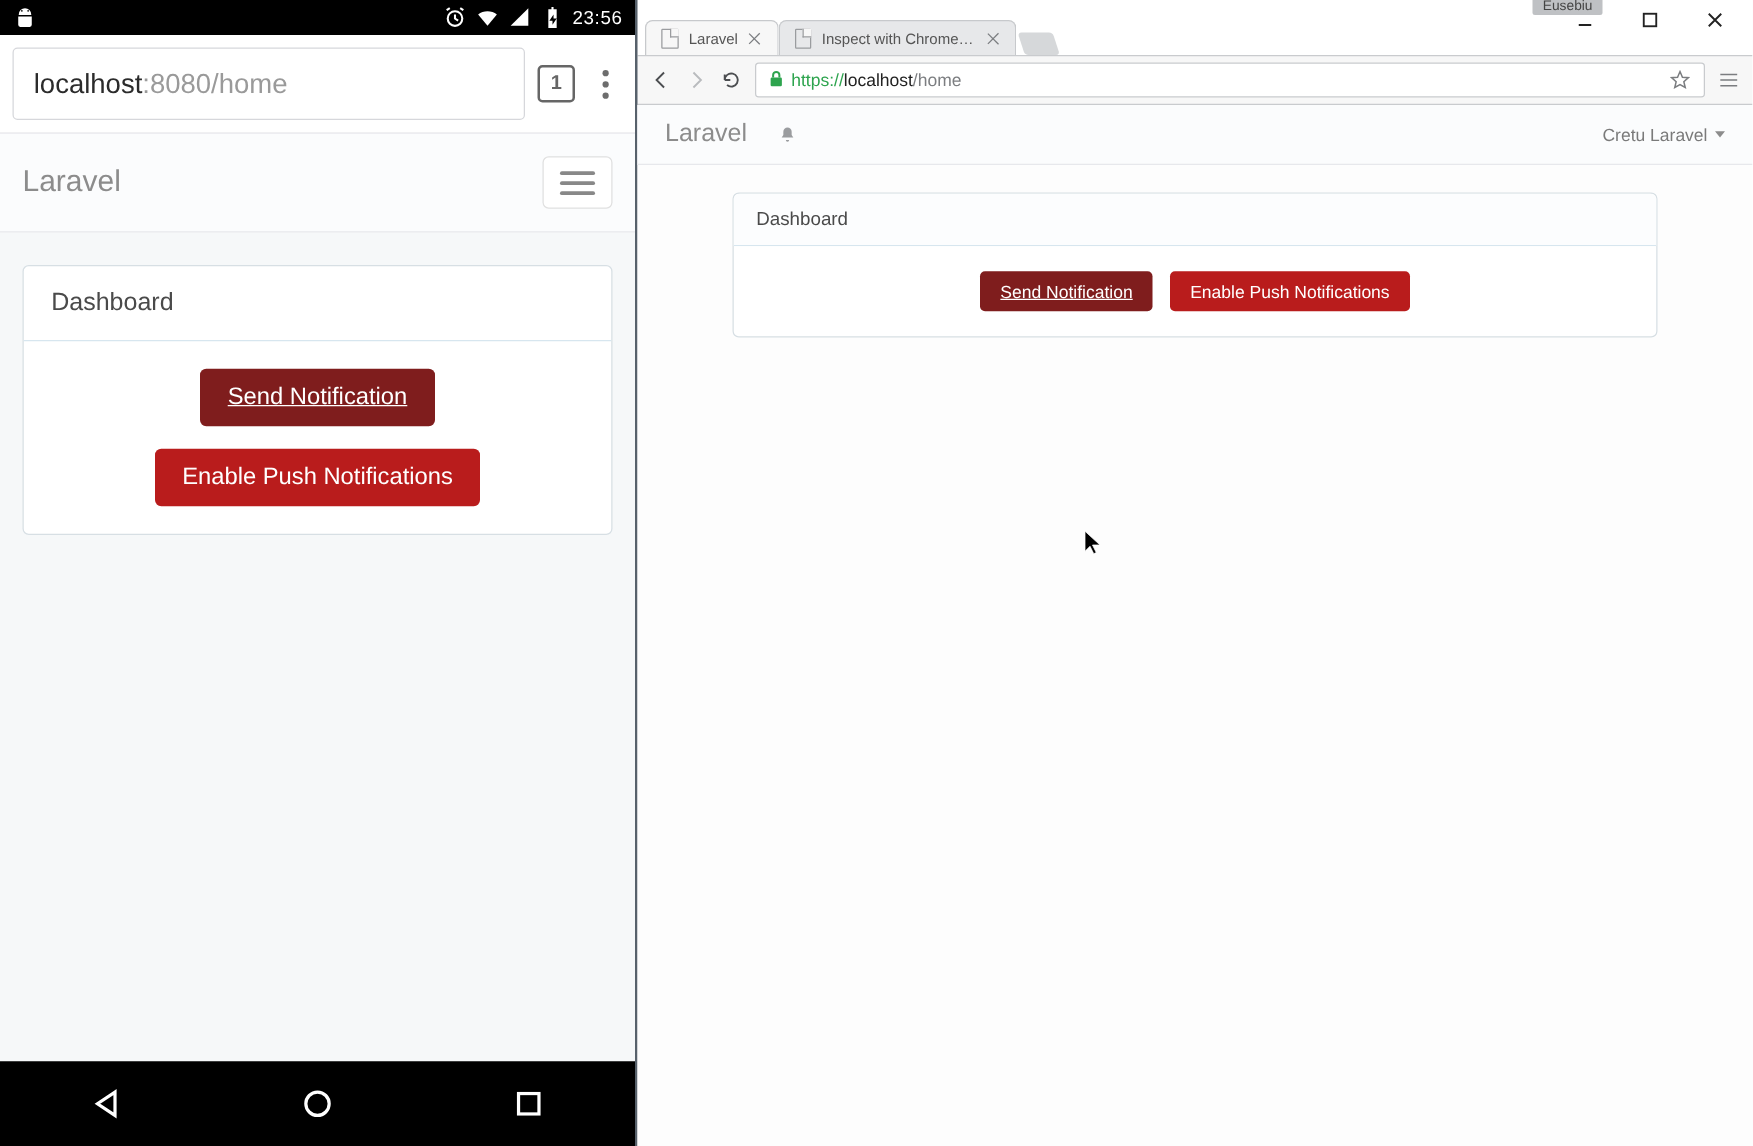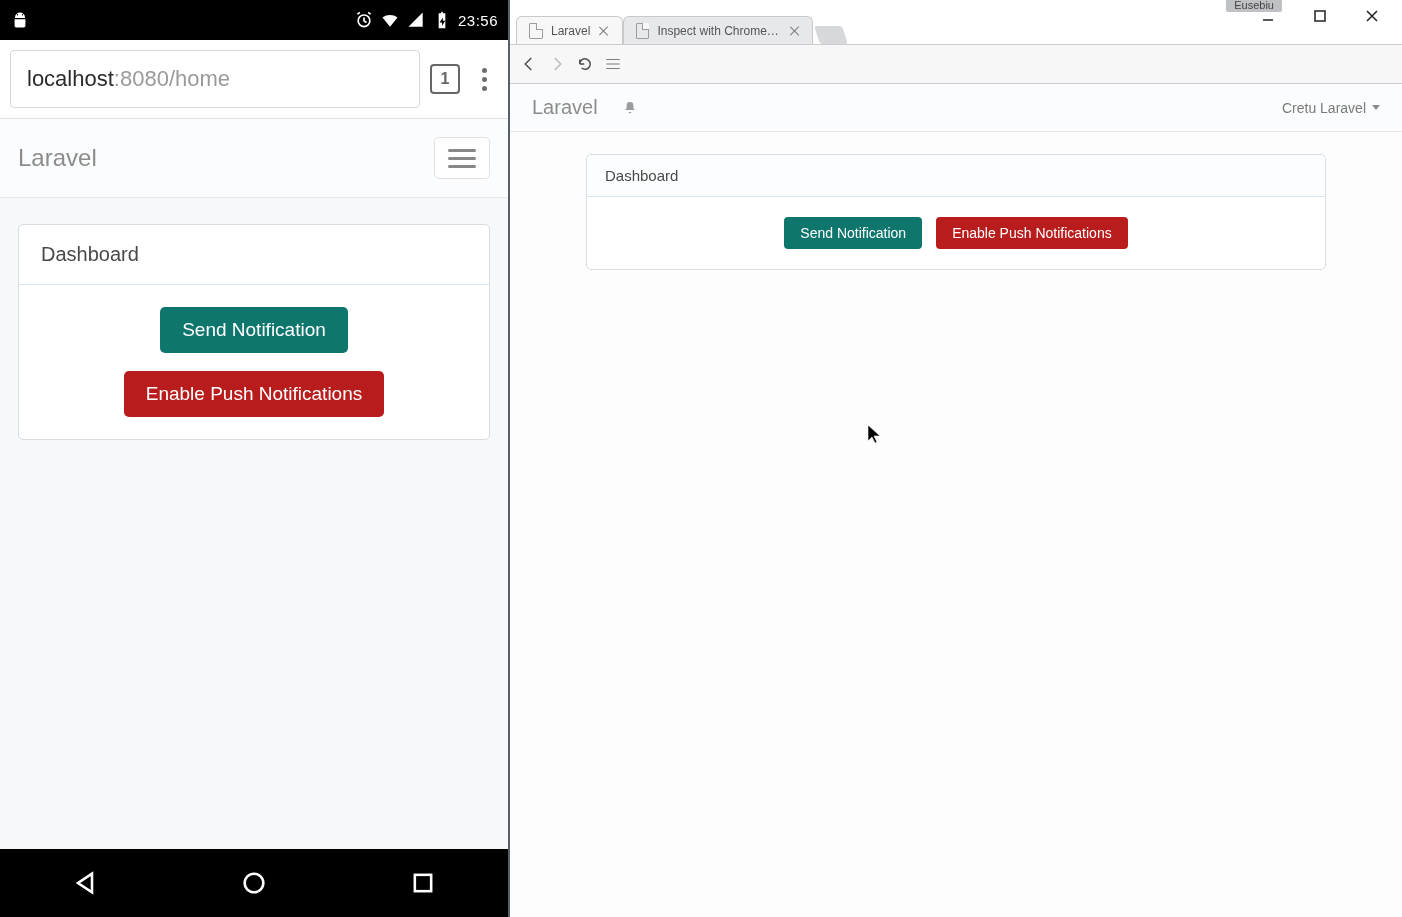--- a/index.html
+++ b/index.html
@@ -3,21 +3,21 @@
   <meta charset="utf-8">
   <style>
     * { box-sizing: border-box; margin: 0; padding: 0; }
     body { font-family: -apple-system, "Segoe UI", Helvetica, Arial, sans-serif; background: #fff; }
     .canvas { display: flex; width: 1402px; height: 917px; }
 
     
     .device-android { width: 510px; height: 100%; display: flex; flex-direction: column; background: #f6f8f9; position: relative; border-right: 2px solid #57616b; }
 
     
-    .android-statusbar { height: 40px; background: #000; color: #fff; display: flex; align-items: center; justify-content: space-between; padding: 0 10px; font-size: 15px; }
+    .android-statusbar { height: 28px; background: #000; color: #fff; display: flex; align-items: center; justify-content: space-between; padding: 0 10px; font-size: 15px; }
     .android-statusbar .left { display: flex; align-items: center; gap: 6px; }
     .android-statusbar .right { display: flex; align-items: center; gap: 6px; }
     .status-icon { display: inline-flex; width: 20px; height: 20px; }
     .status-icon svg { width: 100%; height: 100%; fill: #fff; }
     .android-time { font-weight: 500; letter-spacing: 0.5px; }
 
     
     .android-omnibar { display: flex; align-items: center; gap: 10px; padding: 10px 10px; background: #fff; border-bottom: 1px solid #e1e2e6; }
     .android-url { flex: 1; background: #fff; border: 1px solid #d6d7db; border-radius: 4px; height: 58px; display: flex; align-items: center; padding: 0 16px; font-size: 22px; color: #3c3c3c; }
     .android-url .host { color: #2b2b2b; }
@@ -32,21 +32,21 @@
     .mob-navbar { display: flex; align-items: center; justify-content: space-between; padding: 18px 18px; border-bottom: 1px solid #e7e8ec; background: #fbfcfd; }
     .mob-brand { font-size: 24px; color: #8c8c8c; font-weight: 400; }
     .mob-toggler { width: 56px; height: 42px; border: 1px solid rgba(0,0,0,.12); border-radius: 5px; display: flex; flex-direction: column; align-items: center; justify-content: center; gap: 5px; background: #fff; }
     .mob-toggler .bar { width: 28px; height: 3px; background: #888; border-radius: 2px; }
 
     .mob-container { padding: 26px 18px; }
     .mob-panel { background: #fff; border: 1px solid #d7dfe4; border-radius: 5px; }
     .mob-panel-heading { padding: 18px 22px; font-size: 20px; color: #4a4a4a; border-bottom: 1px solid #d7e6ef; }
     .mob-panel-body { padding: 22px; display: flex; flex-direction: column; align-items: center; gap: 18px; }
     .btn { font-size: 19px; padding: 12px 22px; border-radius: 5px; border: 0; color: #fff; cursor: pointer; }
-    .btn-green { background: #0f766e; }
+    .btn-green { background: #7f1d1d; text-decoration: underline; }
     .btn-blue { background: #b91c1c; }
 
     
     .android-softkeys { height: 68px; background: #000; display: flex; align-items: center; justify-content: space-around; }
     .softkey { width: 28px; height: 28px; }
     .softkey svg { width: 100%; height: 100%; fill: none; stroke: #fff; stroke-width: 2.2; }
     .softkey.square svg rect { fill: none; }
     .softkey.circle svg circle { fill: none; }
 
     
@@ -246,20 +246,34 @@
       <span class="nav-icon disabled">
           <svg viewBox="0 0 24 24">
             <path d="M9 4l8 8-8 8"></path>
           </svg>
         </span>
       <span class="nav-icon">
           <svg viewBox="0 0 24 24">
             <path d="M5 12a7 7 0 1 1 2.5 5.4M5 12V6m0 6h6"></path>
           </svg>
         </span>
+      <div class="chrome-omnibox">
+        <span class="lock">
+          <svg width="12" height="14" viewBox="0 0 12 14">
+              <rect x="1.5" y="6" width="9" height="7" rx="1" fill="#2da44e"></rect>
+              <path d="M3.5 6V4a2.5 2.5 0 015 0v2" stroke="#2da44e" stroke-width="1.6" fill="none"></path>
+            </svg>
+        </span>
+        <span><span class="https">https://</span><span class="domain">localhost</span><span class="path">/home</span></span>
+        <span style="margin-left:auto" class="star-icon">
+          <svg viewBox="0 0 24 24">
+              <path d="M12 3l2.6 6 6.4.5-4.9 4.3 1.5 6.2L12 17l-5.6 3 1.5-6.2L3 9.5 9.4 9 12 3z"></path>
+            </svg>
+        </span>
+      </div>
       <span class="settings-icon">
         <svg viewBox="0 0 24 24">
             <path d="M3 6h18M3 12h18M3 18h18"></path>
           </svg>
       </span>
     </div>
 
     <div class="desk-page">
       <div class="desk-navbar">
         <div class="desk-nav-left">

